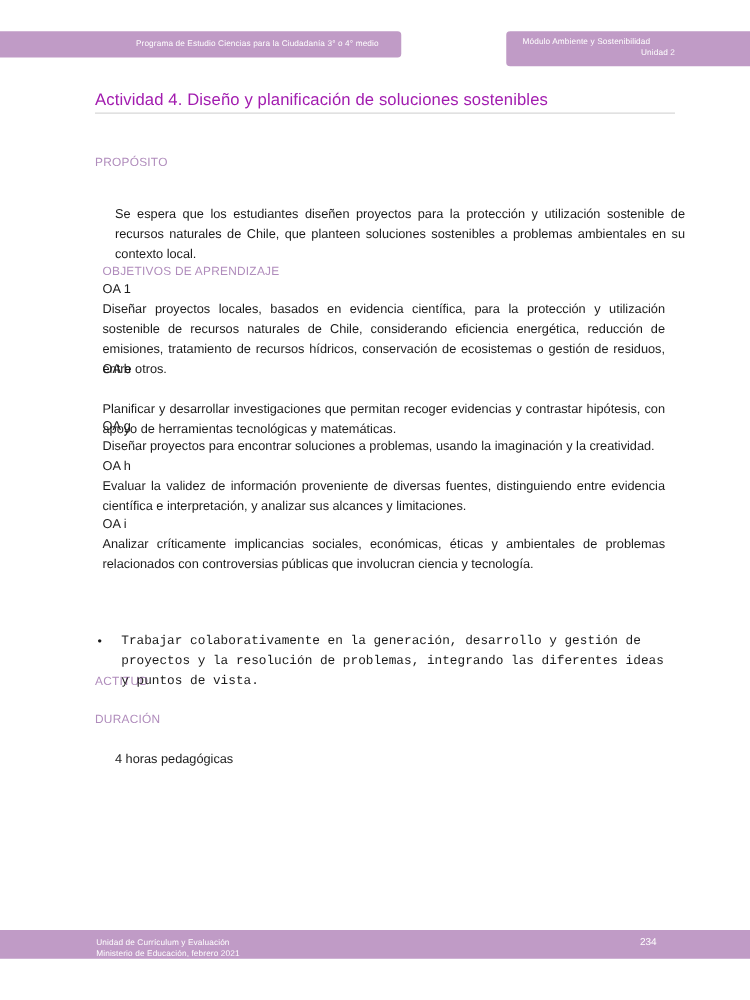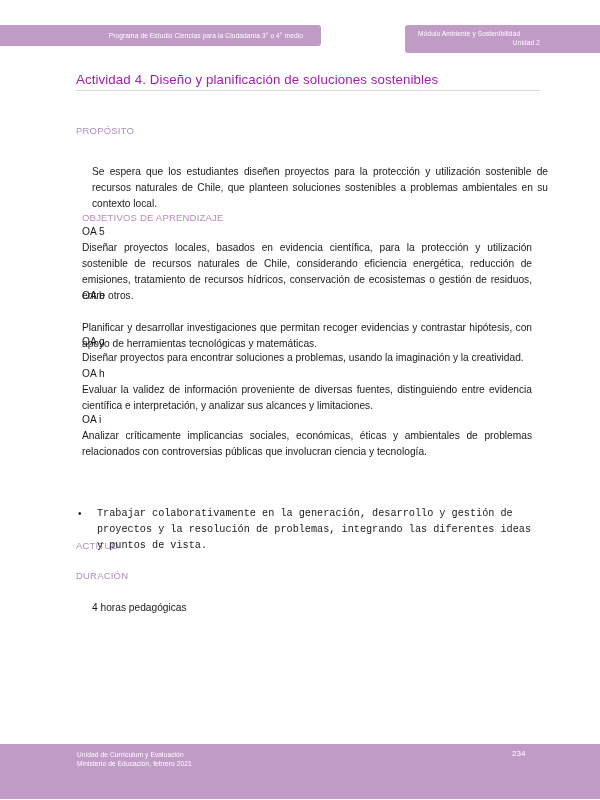--- a/index.html
+++ b/index.html
@@ -117,21 +117,21 @@
       font-size: 10.2px;
       line-height: 16px;
       margin: 0;
       font-family: Liberation Mono, monospace;
     }
     .footer {
       position: absolute;
       left: 0;
       top: 744px;
       width: 600px;
-      height: 55px;
+      height: 23px;
       background: #c09bc6;
       color: #ffffff;
     }
     .footer .f-lines {
       position: absolute;
       left: 77px;
       top: 7px;
       font-size: 6.6px;
       line-height: 8.5px;
       letter-spacing: 0.1px;
@@ -156,21 +156,21 @@
 </div>
 
 <h1 class="title">Actividad 4. Diseño y planificación de soluciones sostenibles</h1>
 <div class="title-rule"></div>
 
 <p class="section-label" style="left:76px; top:125px;">PROPÓSITO</p>
 <p class="para" style="top:148px;">Se espera que los estudiantes diseñen proyectos para la protección y utilización sostenible de recursos naturales de Chile, que planteen soluciones sostenibles a problemas ambientales en su contexto local.</p>
 
 <p class="section-label" style="left:82px; top:212px;">OBJETIVOS DE APRENDIZAJE</p>
 
-<p class="oa-code" style="top:224px;">OA 5</p>
+<p class="oa-code" style="top:224px;">OA 1</p>
 <p class="oa-desc" style="top:240px;">Diseñar proyectos locales, basados en evidencia científica, para la protección y utilización sostenible de recursos naturales de Chile, considerando eficiencia energética, reducción de emisiones, tratamiento de recursos hídricos, conservación de ecosistemas o gestión de residuos, entre otros.</p>
 
 <p class="oa-code" style="top:288px;">OA b</p>
 <p class="oa-desc" style="top:320px;">Planificar y desarrollar investigaciones que permitan recoger evidencias y contrastar hipótesis, con apoyo de herramientas tecnológicas y matemáticas.</p>
 
 <p class="oa-code" style="top:334px;text-align:right;">OA g</p>
 <p class="oa-desc" style="top:350px;">Diseñar proyectos para encontrar soluciones a problemas, usando la imaginación y la creatividad.</p>
 
 <p class="oa-code" style="top:366px;text-align:right;">OA h</p>
 <p class="oa-desc" style="top:382px;">Evaluar la validez de información proveniente de diversas fuentes, distinguiendo entre evidencia científica e interpretación, y analizar sus alcances y limitaciones.</p>

